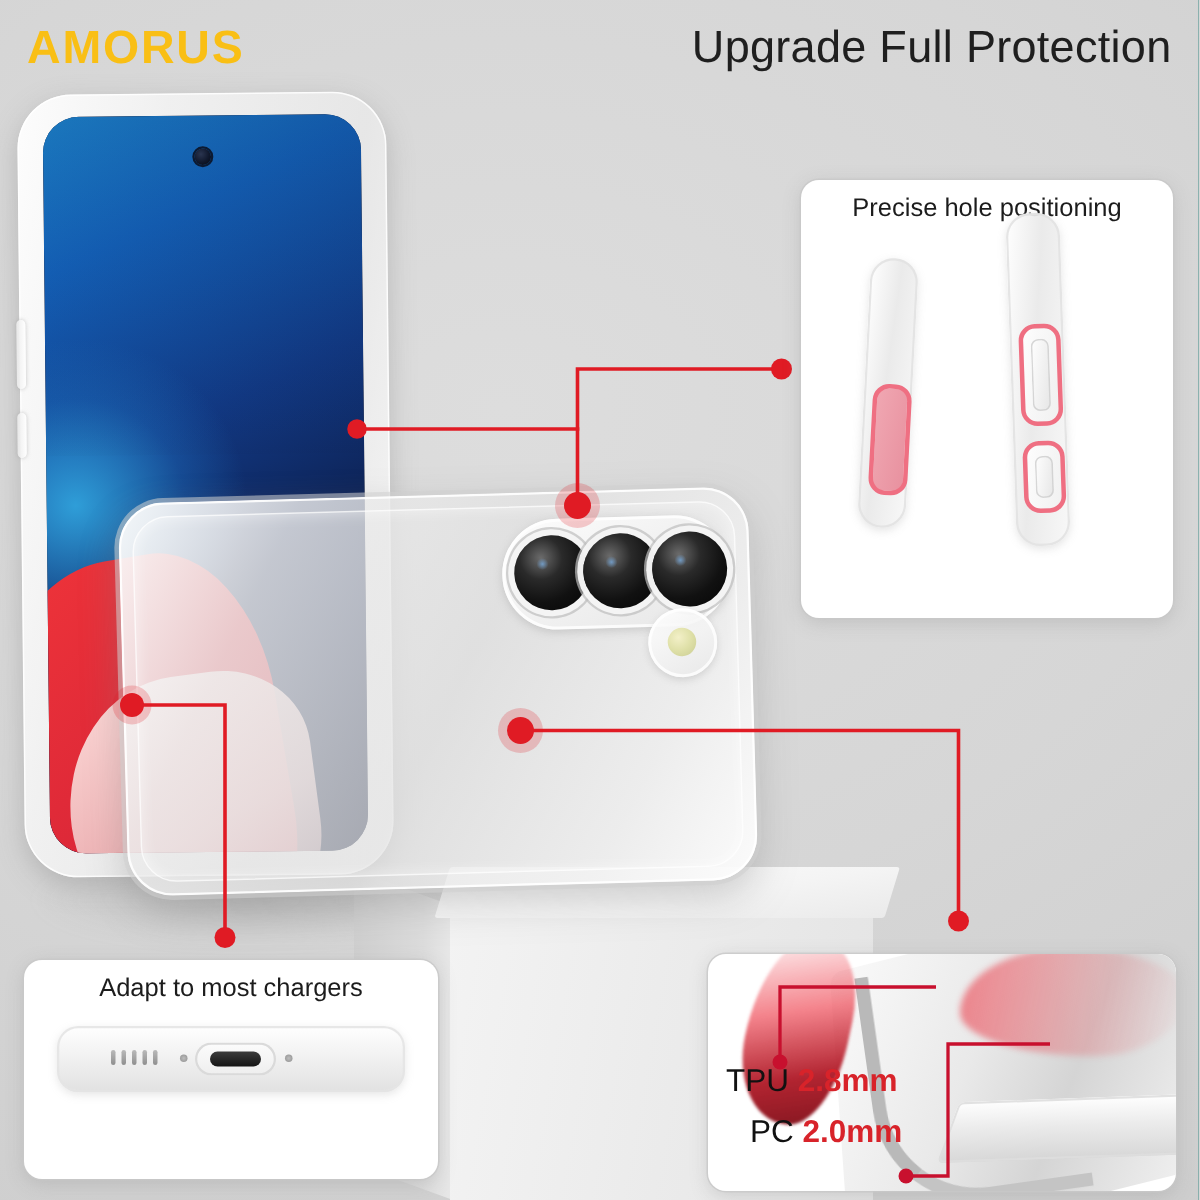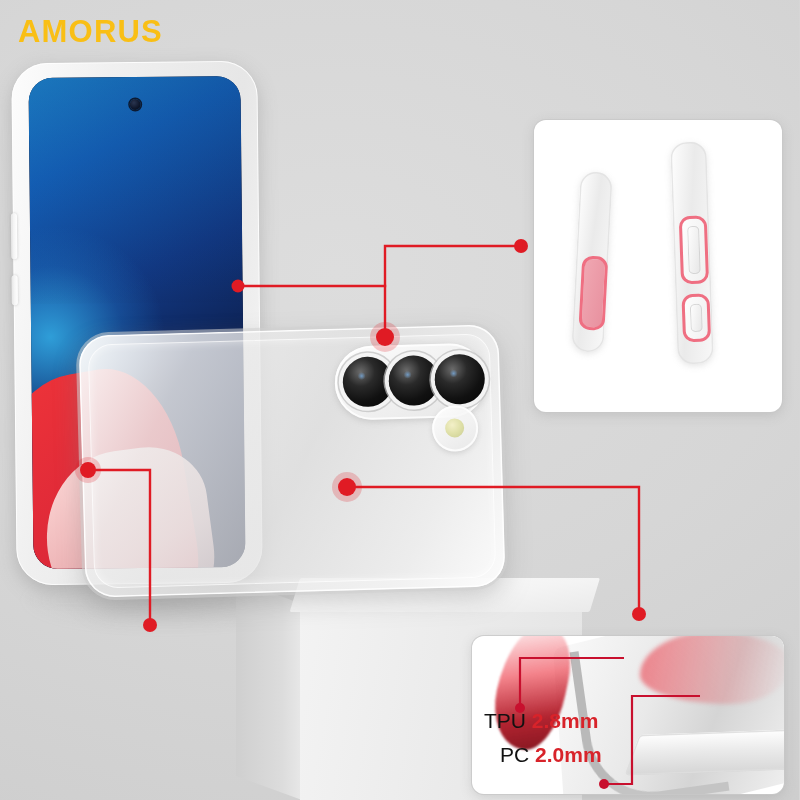--- a/index.html
+++ b/index.html
@@ -325,20 +325,21 @@
 <div id="stage">
 
   <div id="bg-vignette"></div>
 
   <div id="floor-shadow"></div>
   <div class="pedestal" id="pedestal-side"></div>
   <div class="pedestal" id="pedestal-face"></div>
   <div class="pedestal" id="pedestal-top"></div>
 
   <div id="brand-logo">AMORUS</div>
+  <div id="headline">Upgrade Full Protection</div>
 
   <div id="phone-front">
     <div id="phone-case-shell"></div>
     <div class="case-cutout" style="top:150px;height:46px;"></div>
     <div class="case-cutout" style="top:212px;height:30px;"></div>
     <div id="phone-screen">
       <div class="wall-blue"></div>
       <div class="wall-cyan-swirl"></div>
       <div class="wall-red-wave"></div>
       <div class="wall-pink-wave"></div>
@@ -387,33 +388,49 @@
       <circle cx="150" cy="625" r="7"></circle>
     </g>
     <g fill="#e01b24" opacity="0.22">
       <circle cx="385" cy="337" r="15"></circle>
       <circle cx="347" cy="487" r="15"></circle>
       <circle cx="88" cy="470" r="13"></circle>
     </g>
   </svg>
 
   <div class="callout" id="callout-holes">
+    <div class="callout-title">Precise hole positioning</div>
     <div class="side-profile" id="profile-left">
       <div class="btn-highlight filled" id="hl-left"></div>
     </div>
     <div class="side-profile" id="profile-right">
       <div class="btn-highlight" id="hl-r1">
         <div class="btn-core"></div>
       </div>
       <div class="btn-highlight" id="hl-r2">
         <div class="btn-core"></div>
       </div>
     </div>
   </div>
 
+  <div class="callout" id="callout-chargers">
+    <div class="callout-title">Adapt to most chargers</div>
+    <div id="bottom-edge">
+      <div class="spk-grille" style="left:36px;"></div>
+      <div class="spk-grille" style="left:43px;"></div>
+      <div class="spk-grille" style="left:50px;"></div>
+      <div class="spk-grille" style="left:57px;"></div>
+      <div class="spk-grille" style="left:64px;"></div>
+      <div class="mic-dot" style="left:82px;"></div>
+      <div id="usb-port">
+        <div id="usb-slot"></div>
+      </div>
+      <div class="mic-dot" style="left:152px;"></div>
+    </div>
+  </div>
 
   <div class="callout" id="callout-thickness">
     <div id="macro-wrap">
       <div id="macro-body"></div>
       <div id="macro-curve"></div>
       <div id="macro-red-smear"></div>
       <div id="macro-red-smear2"></div>
       <div id="macro-rail"></div>
       <svg width="312" height="158" style="position:absolute;left:0;top:0;">
         <g fill="none" stroke="#c8102e" stroke-width="2.2">

